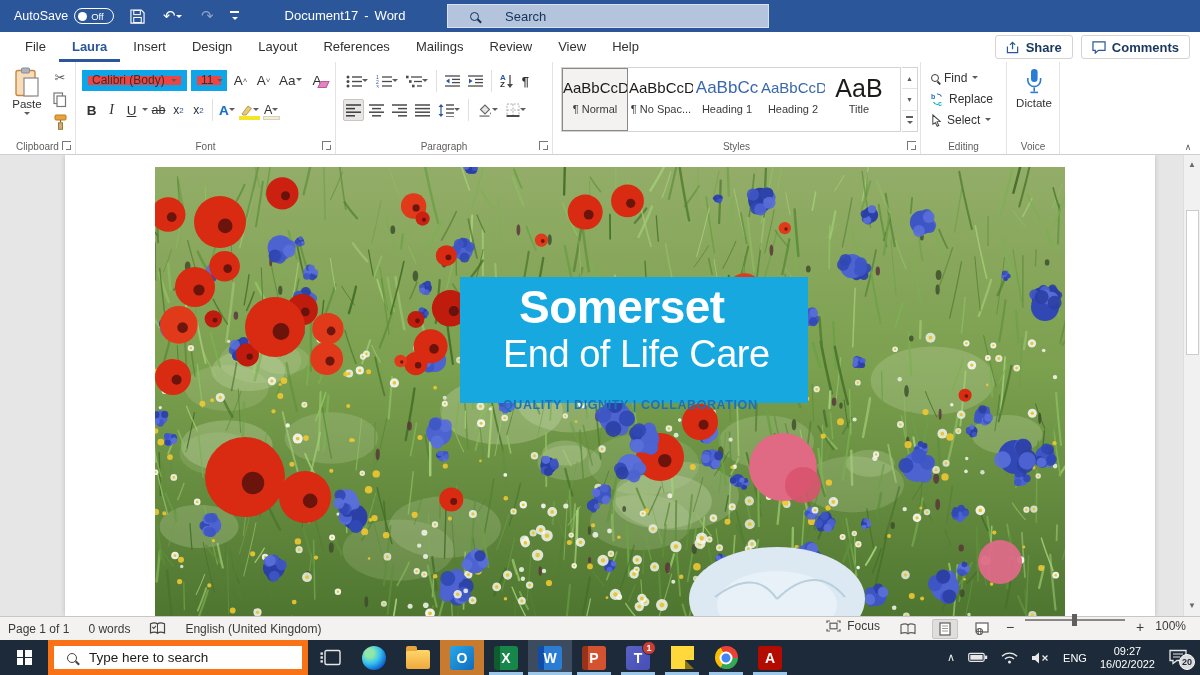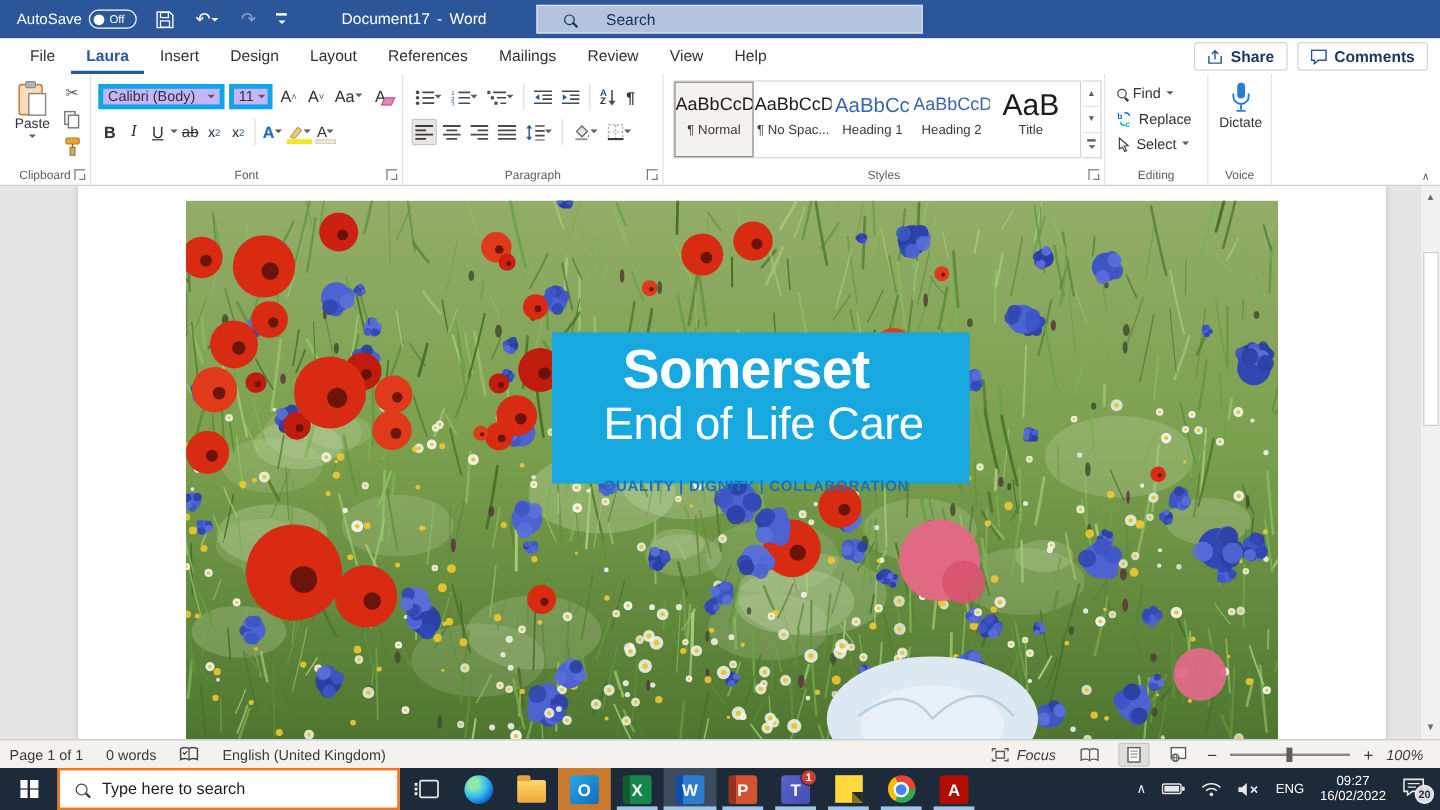--- a/index.html
+++ b/index.html
@@ -48,21 +48,21 @@
   .lnch::after{content:"";position:absolute;right:0;bottom:0;width:4.5px;height:4.5px;border-right:1.6px solid #7a7876;border-bottom:1.6px solid #7a7876;}
   .cvg{border:3.5px solid transparent;border-top-color:#5f5d5b;width:0;height:0;display:inline-block;position:relative;top:2px;}
   .rbtn{display:flex;align-items:center;justify-content:center;border-radius:2px;cursor:pointer;color:#323130;}
   
   .paste-big{position:absolute;left:8px;top:5px;width:38px;height:68px;display:flex;flex-direction:column;align-items:center;cursor:pointer;font-size:11.5px;color:#323130;}
   .clip-col{position:absolute;left:50px;top:6px;display:flex;flex-direction:column;gap:3px;}
   .clip-col .rbtn{width:20px;height:19px;font-size:13px;color:#5f5d5b;}
   
   .frow1{position:absolute;left:6px;top:7px;display:flex;align-items:center;gap:4px;}
   .frow2{position:absolute;left:6px;top:36px;display:flex;align-items:center;gap:1px;height:24px;}
-  .combo{border:4px solid #0ea5e9;height:21px;display:flex;align-items:center;justify-content:space-between;padding:0 4px;font-size:12px;color:#323130;cursor:pointer;background:#c4b5fd;}
+  .combo{border:6px solid #0ea5e9;height:21px;display:flex;align-items:center;justify-content:space-between;padding:0 4px;font-size:12px;color:#323130;cursor:pointer;background:#ef4444;}
   .combo .cvg{border-top-color:#5f5d5b;margin-left:4px;}
   .fb{min-width:19px;height:22px;display:flex;align-items:center;justify-content:center;font-size:13.5px;color:#323130;cursor:pointer;border-radius:2px;padding:0 2px;}
   .vsep{width:1px;height:22px;background:#e1dfdd;margin:0 3px;}
   .bold{font-weight:800;}
   .ital{font-style:italic;font-family:"Liberation Serif",serif;font-size:14px;}
   .und{text-decoration:underline;}
   .strike{text-decoration:line-through;font-size:12.5px;}
   .subsup{font-size:12px;}
   .subsup sub,.subsup sup{color:#2b579a;font-size:8px;}
   .fx-a{color:#1f6fc0;font-weight:800;text-shadow:0 0 1px #9cc3ea;}
@@ -114,33 +114,33 @@
   .banner .t1{font-size:46px;font-weight:700;line-height:52px;letter-spacing:-0.5px;margin-left:16px;}
   .banner .t2{font-size:38px;font-weight:400;line-height:42px;letter-spacing:-0.5px;}
   .banner .t3{font-size:12.5px;font-weight:700;color:#1a73b8;letter-spacing:0.6px;margin-top:23px;}
   .vscroll{position:absolute;top:155px;right:0;width:17px;height:461px;background:#f1f1f1;border-left:1px solid #dedede;}
   .sb-arrow{position:absolute;left:0;width:16px;height:16px;text-align:center;font-size:8px;color:#6a6a6a;line-height:16px;cursor:pointer;}
   .vthumb{position:absolute;left:1.5px;top:55px;width:13px;height:145px;background:#ffffff;border:1px solid #cdcdcd;cursor:grab;}
 
   
   .status{position:absolute;top:616px;left:0;width:1200px;height:24px;background:#f3f2f1;border-top:1px solid #c8c6c4;display:flex;align-items:center;font-size:12px;color:#3b3a39;padding:0 8px;}
   .st-item{margin-right:19px;display:flex;align-items:center;gap:6px;cursor:pointer;white-space:nowrap;}
-  .st-right{margin-left:auto;display:flex;align-items:center;gap:11px;padding-right:6px;font-style:italic;}
+  .st-right{margin-left:auto;display:flex;align-items:flex-start;gap:11px;padding-right:6px;}
   .viewbtn{width:26px;height:20px;display:flex;align-items:center;justify-content:center;cursor:pointer;border-radius:2px;}
   .viewbtn.sel{background:#dfdedd;border:1px solid #c8c6c4;}
   .ztrack{width:100px;height:2px;background:#8a8886;position:relative;cursor:pointer;}
   .zthumb{position:absolute;left:47px;top:-5px;width:5px;height:12px;background:#605e5c;}
   .zsign{font-size:14px;color:#3b3a39;cursor:pointer;}
 
   
   .task{position:absolute;top:640px;left:0;width:1200px;height:35px;background:#1d2a39;display:flex;align-items:stretch;color:#fff;}
   .tstart{width:48px;display:flex;align-items:center;justify-content:center;cursor:pointer;}
   .winlogo{width:15px;height:15px;display:grid;grid-template-columns:1fr 1fr;grid-template-rows:1fr 1fr;gap:1.6px;}
   .winlogo i{background:#fdfdfd;}
-  .tsearch{width:285px;background:#fff;border:2px solid #f97316;display:flex;align-items:center;gap:12px;padding:0 13px;font-size:13.5px;color:#1c1c1c;cursor:text;}
+  .tsearch{width:260px;background:#fff;border:6px solid #f97316;display:flex;align-items:center;gap:12px;padding:0 13px;font-size:13.5px;color:#1c1c1c;cursor:text;}
   .tsearch .mag2{width:10px;height:10px;border:1.7px solid #444;border-radius:50%;position:relative;flex:0 0 auto;}
   .tsearch .mag2::after{content:"";position:absolute;width:5px;height:1.7px;background:#444;transform:rotate(45deg);right:-4px;bottom:-2px;}
   .tile{width:44px;display:flex;align-items:center;justify-content:center;position:relative;cursor:pointer;}
   .tile.open::after{content:"";position:absolute;bottom:0;left:5px;right:5px;height:3px;background:#9cc7e8;}
   .tile.activewin{background:#3c4c5e;}
   .tile.activewin::after{left:0;right:0;}
   .tile.attention{background:#c87a2e;}
   .otile{width:24px;height:24px;border-radius:3px;color:#fff;font-weight:700;font-size:14px;display:flex;align-items:center;justify-content:center;}
   .ic-edge{width:24px;height:24px;border-radius:50%;background:radial-gradient(circle at 32% 30%,#8fe7a8 0 18%,#35c1f1 45%,#0c59c9 78%,#0a3d8f 100%);}
   .ic-folder{width:24px;height:19px;position:relative;background:linear-gradient(180deg,#ffd66b,#f0a93c);border-radius:2px;margin-top:4px;}

